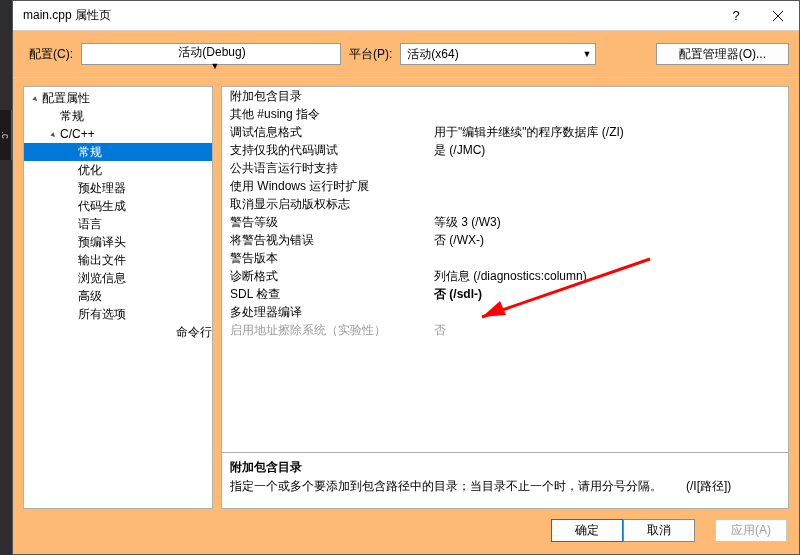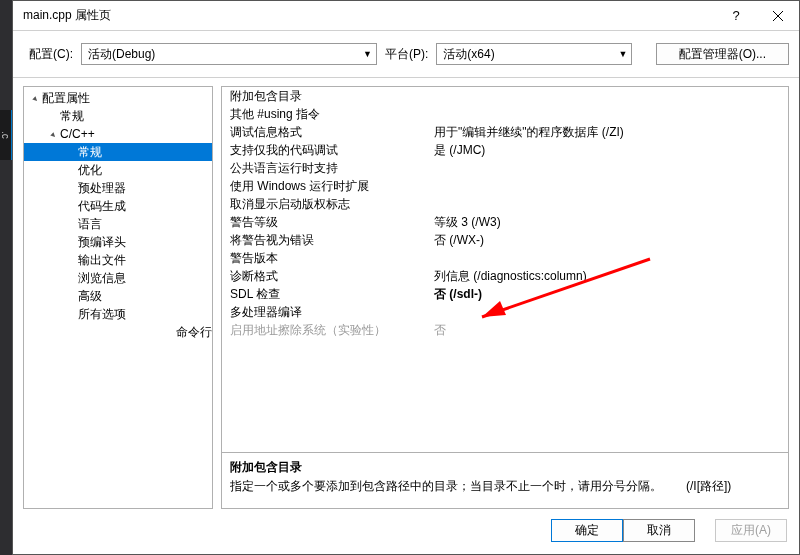--- a/index.html
+++ b/index.html
@@ -28,21 +28,21 @@
     writing-mode: vertical-rl;
     text-align: center;
     font-size: 10px;
     line-height: 12px;
     border-right: 1px solid #007acc;
   }
   .dialog {
     position: absolute;
     left: 12px; top: 0;
     width: 788px; height: 555px;
-    background: #ffffff;
+    background: #fdba74;
     border: 1px solid #555;
     display: flex;
     flex-direction: column;
   }
   .titlebar {
     height: 30px;
     background: #fff;
     border-bottom: 1px solid #d0d0d0;
     display: flex;
     align-items: center;
@@ -64,21 +64,21 @@
   .config-row label { color: #000; }
   .config-row .combo {
     border: 1px solid #999;
     background: #fff;
     height: 22px;
     display: flex;
     align-items: center;
     padding: 0 4px 0 6px;
     justify-content: space-between;
   }
-  .config-row .combo.w1 { width: 296px; }
+  .config-row .combo.w1 { width: 260px; flex-direction: column; }
   .config-row .combo.w2 { width: 196px; }
   .config-row .chev {
     font-size: 9px; color: #000;
     margin-left: 6px;
   }
   .config-btn {
     border: 1px solid #999;
     background: #fdfdfd;
     height: 22px;
     padding: 0 22px;

